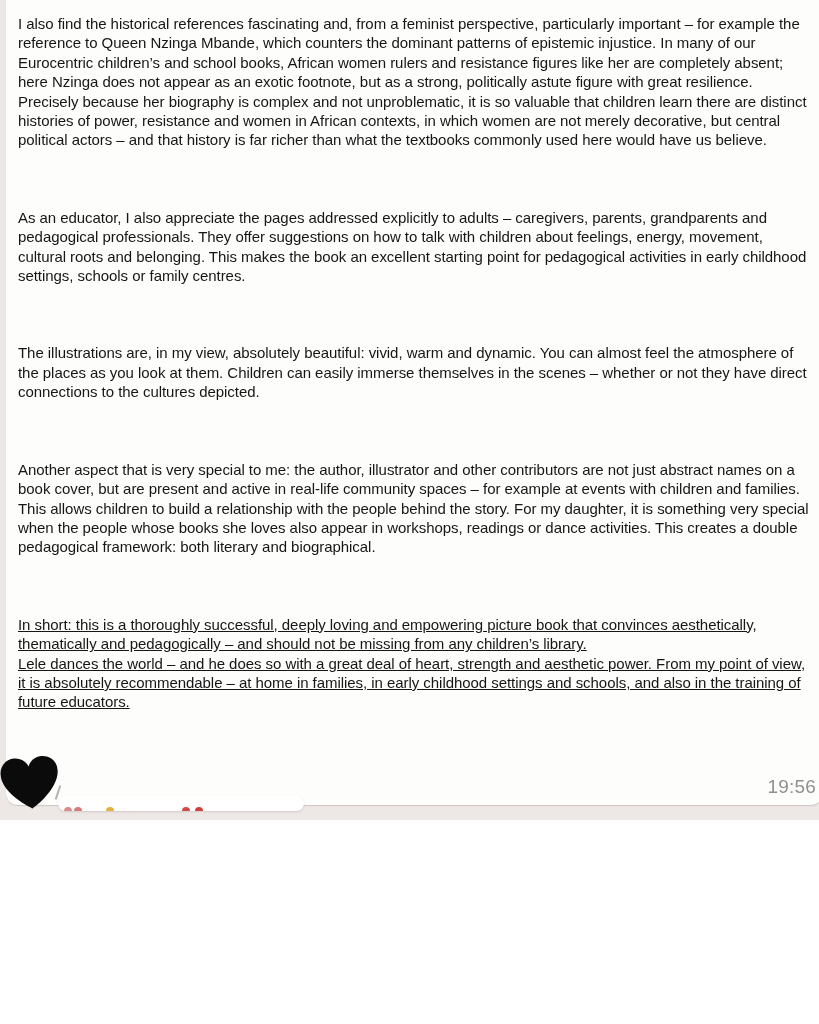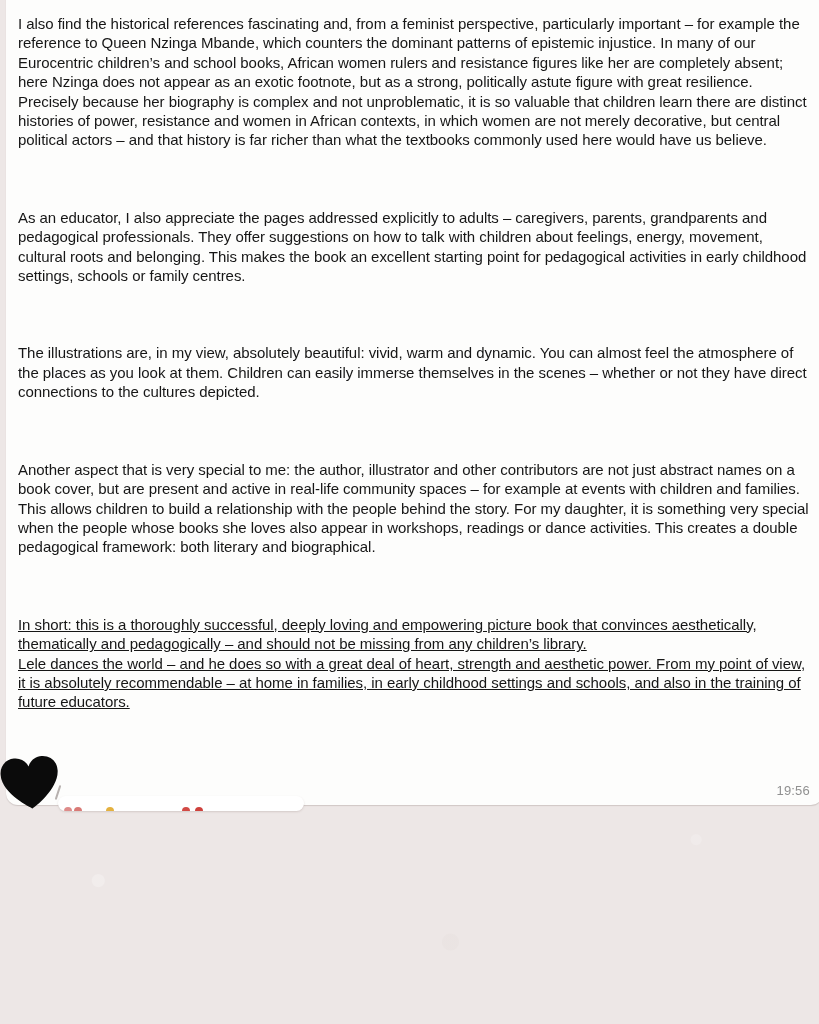--- a/index.html
+++ b/index.html
@@ -2,21 +2,21 @@
 <html><head>
 <meta charset="utf-8">
 <style>
   * { margin: 0; padding: 0; box-sizing: border-box; }
   html, body { width: 819px; }
   body { font-family: "Liberation Sans", "DejaVu Sans", sans-serif; }
 
   .screen {
     position: relative;
     width: 819px;
-    height: 1024px;
+    height: 820px;
     background-color: #EDE7E6;
     background-image:
       radial-gradient(circle at 12% 86%, rgba(255,255,255,0.25) 0 6px, transparent 7px),
       radial-gradient(circle at 55% 92%, rgba(210,200,196,0.10) 0 8px, transparent 9px),
       radial-gradient(circle at 85% 82%, rgba(255,255,255,0.18) 0 5px, transparent 6px);
     overflow: hidden;
   }
 
   .bubble {
     position: absolute;
@@ -36,23 +36,23 @@
     line-height: 19.4px;
     letter-spacing: -0.05px;
   }
   .msg-text p {
     margin: 0 0 58px 0;
     white-space: pre-line;
   }
   .msg-text p:last-child { margin-bottom: 0; text-decoration: underline; }
   .time-in-bubble {
     position: absolute;
-    right: 13px;
+    right: 7px;
     bottom: 7px;
-    font-size: 13px;
+    font-size: 19px;
     color: #909090;
     letter-spacing: 0.2px;
     margin-top: 35px;
   }
 
   .reactions-pill {
     position: absolute;
     left: 58px;
     top: 796px;
     width: 246px;

